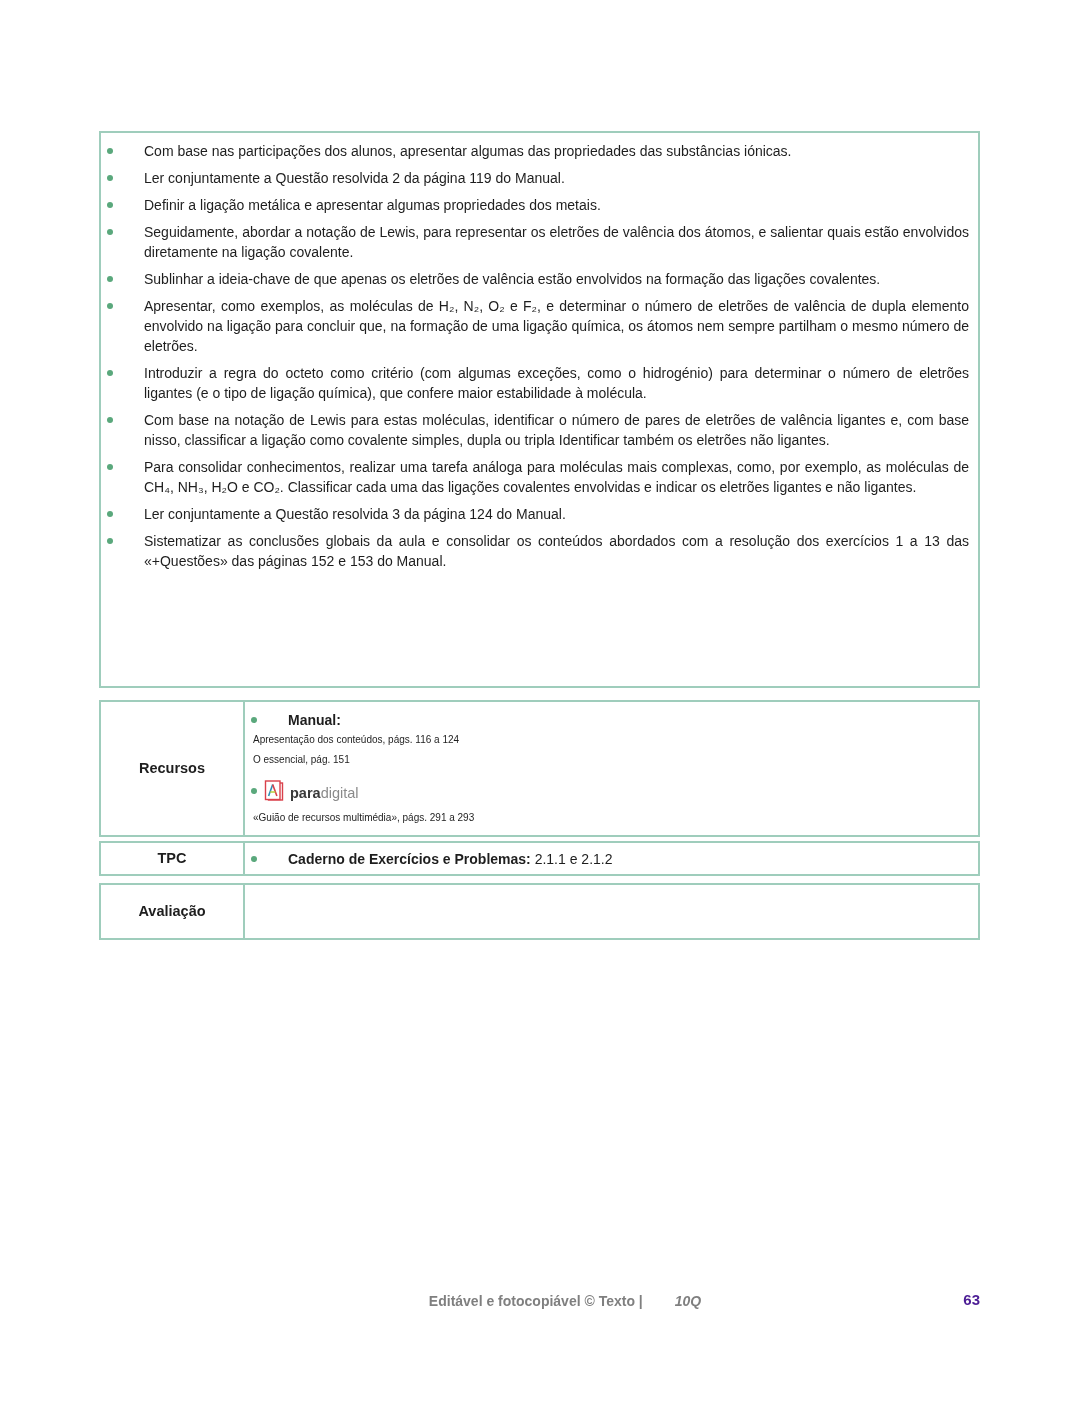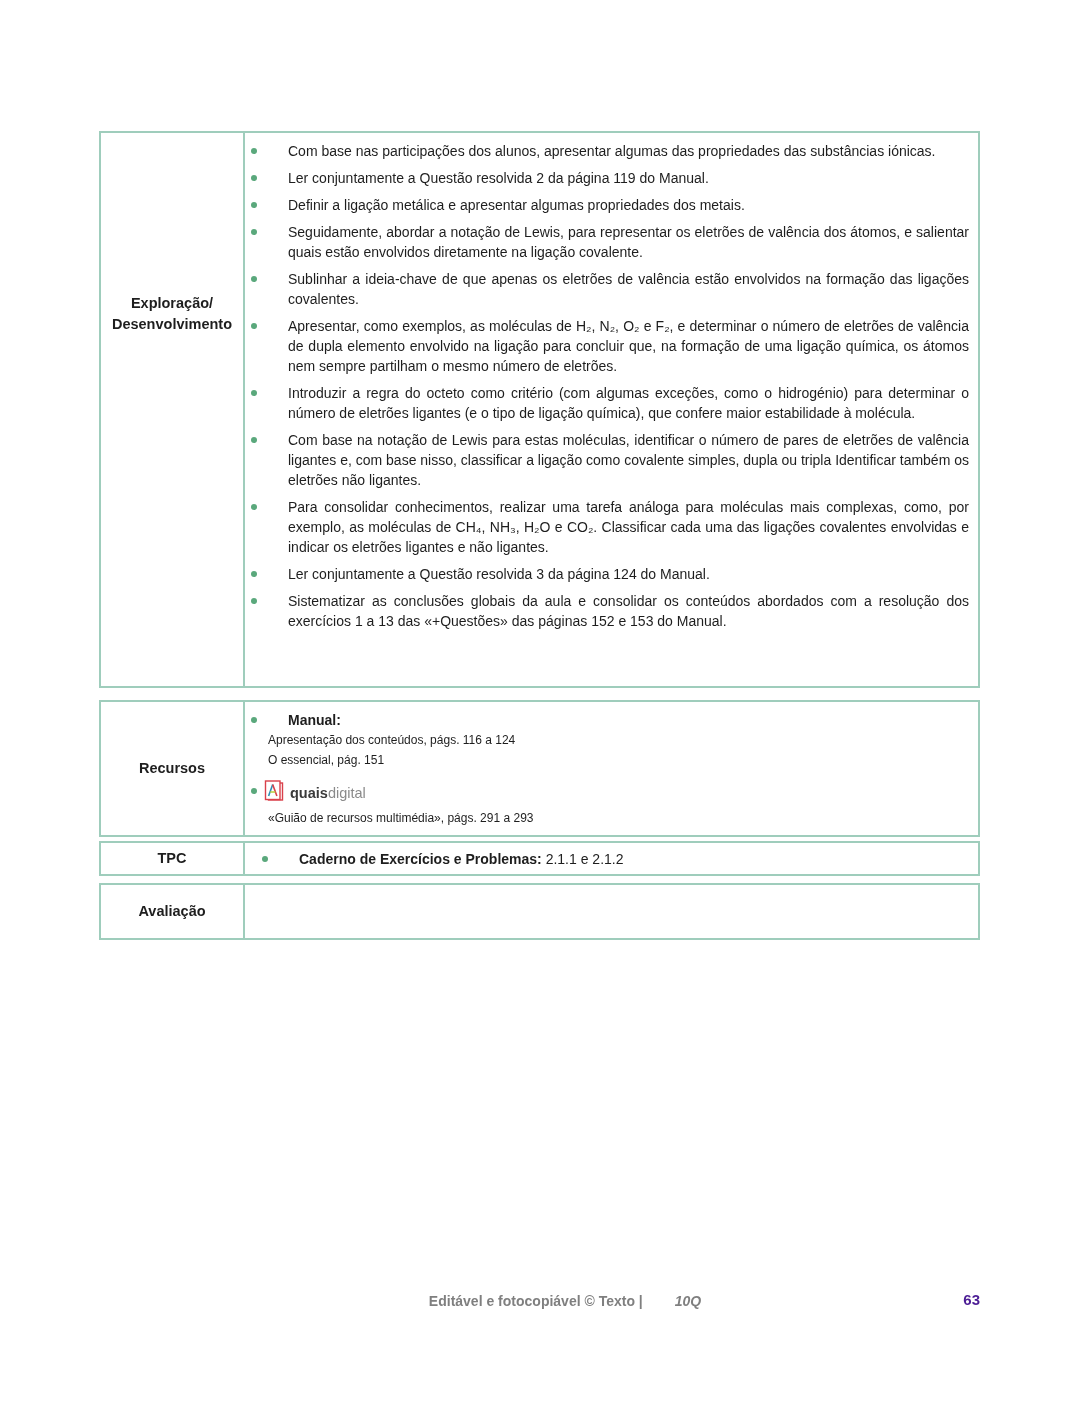--- a/index.html
+++ b/index.html
@@ -10,38 +10,38 @@
     --aula-red:#d9404a;
   }
   *{box-sizing:border-box;}
   html,body{margin:0;padding:0;background:#ffffff;}
   body{font-family:"Liberation Sans","DejaVu Sans",sans-serif;color:var(--ink);}
   .page{position:relative;width:1080px;height:1405px;background:#ffffff;margin:0 auto;overflow:hidden;}
 
   .tbl{position:absolute;left:99px;width:881px;border:2px solid var(--border);display:flex;background:#fff;}
   .tbl-exploracao{top:131px;min-height:557px;}
   .tbl-recursos{top:700px;min-height:128px;}
-  .tbl-tpc{top:841px;min-height:31px;gap:11px;}
+  .tbl-tpc{top:841px;min-height:31px;}
   .tbl-avaliacao{top:883px;min-height:57px;}
 
   .label-col{width:144px;flex:none;border-right:2px solid var(--border);
              display:flex;flex-direction:column;align-items:center;justify-content:center;
              font-weight:bold;font-size:14.5px;line-height:21px;text-align:center;padding:4px 2px;}
   .label-col.top-offset{justify-content:flex-start;padding-top:160px;}
 
   .content-col{flex:1;padding:8px 9px 7px 5px;min-width:0;}
 
   .bullet-item{display:flex;margin:0 0 7px 0;}
   .bullet-item:last-child{margin-bottom:0;}
   .dot{width:6px;height:6px;border-radius:50%;background:var(--bullet);flex:none;margin:7px 7px 0 1px;}
   .btext{flex:1;font-size:14px;line-height:20px;text-align:justify;min-width:0;margin-left:24px;}
   .btext.no-justify{text-align:left;}
   .bold{font-weight:bold;}
 
-  .sub-line{font-size:12px;line-height:20px;margin-left:18px;text-align:left;}
+  .sub-line{font-size:10px;line-height:20px;margin-left:3px;text-align:left;}
   .gap-sm{height:8px;}
 
   .aula-line{display:flex;align-items:center;margin:2px 0 2px 0;}
   .aula-line .dot{margin-top:8px;align-self:flex-start;}
   .aula-logo{display:flex;align-items:center;}
   .aula-icon{margin-right:6px;display:inline-block;}
   .aula-word{font-size:14.5px;}
   .aula-word .w-bold{font-weight:bold;color:#3a3a3a;}
   .aula-word .w-light{color:#8a8a8a;}
 
@@ -49,24 +49,20 @@
           font-size:14px;font-weight:bold;color:var(--footer);}
   .footer .book{font-style:italic;margin-left:28px;}
   .page-num{position:absolute;top:1291px;right:100px;font-size:15px;font-weight:bold;color:#4c1d95;}
 </style>
 </head>
 <body>
 
 <div class="page">
 
   <div class="tbl tbl-exploracao">
-    <div class="label-col top-offset">
-      <div>Exploração/</div>
-      <div>Desenvolvimento</div>
-    </div>
     <div class="content-col">
       <div class="bullet-item">
         <span class="dot"></span>
         <span class="btext">Com base nas participações dos alunos, apresentar algumas das propriedades das substâncias iónicas.</span>
       </div>
       <div class="bullet-item">
         <span class="dot"></span>
         <span class="btext">Ler conjuntamente a Questão resolvida 2 da página 119 do Manual.</span>
       </div>
       <div class="bullet-item">
@@ -125,21 +121,21 @@
         <span class="aula-logo">
           <span class="aula-icon">
             <svg width="20" height="22" viewBox="0 0 20 22">
               <rect x="4.5" y="3" width="14" height="17" fill="#ffffff" stroke="#d9404a" stroke-width="1.4"></rect>
               <rect x="1.5" y="1" width="14.5" height="18.5" fill="#ffffff" stroke="#d9404a" stroke-width="1.4"></rect>
               <path d="M8.7 4.5 L4.6 16" stroke="#2f8fb4" stroke-width="1.6" fill="none"></path>
               <path d="M8.7 4.5 L12.9 16" stroke="#d9404a" stroke-width="1.6" fill="none"></path>
               <path d="M6.2 12 L11.4 12" stroke="#b9cf3c" stroke-width="1.5" fill="none"></path>
             </svg>
           </span>
-          <span class="aula-word"><span class="w-bold">quais</span><span class="w-light">digital</span></span>
+          <span class="aula-word"><span class="w-bold">para</span><span class="w-light">digital</span></span>
         </span>
       </div>
       <div class="sub-line">«Guião de recursos multimédia», págs. 291 a 293</div>
     </div>
   </div>
 
   <div class="tbl tbl-tpc">
     <div class="label-col">
       <div>TPC</div>
     </div>

